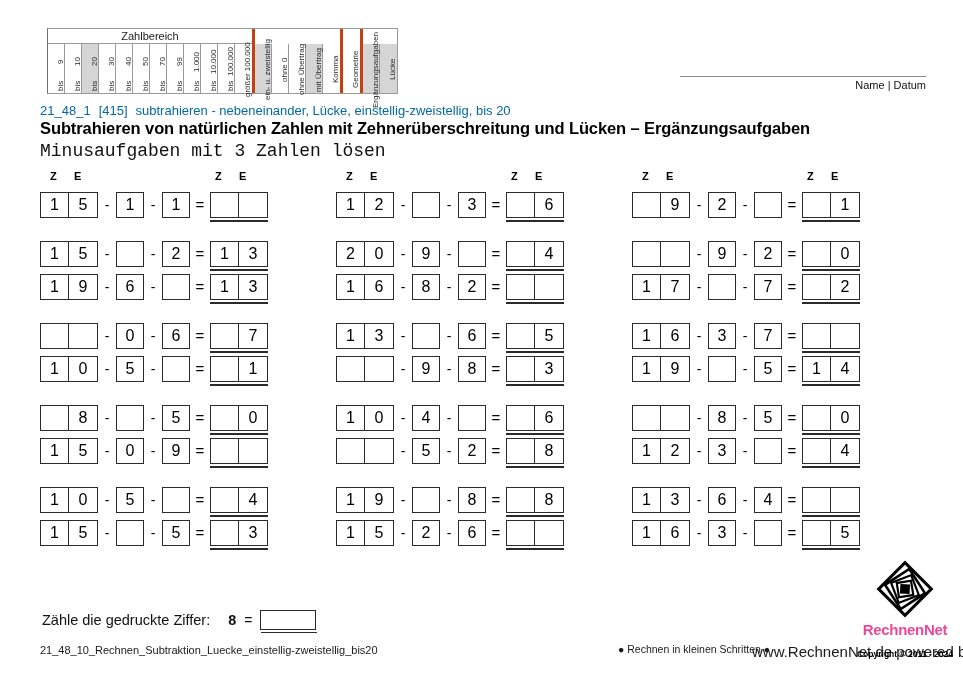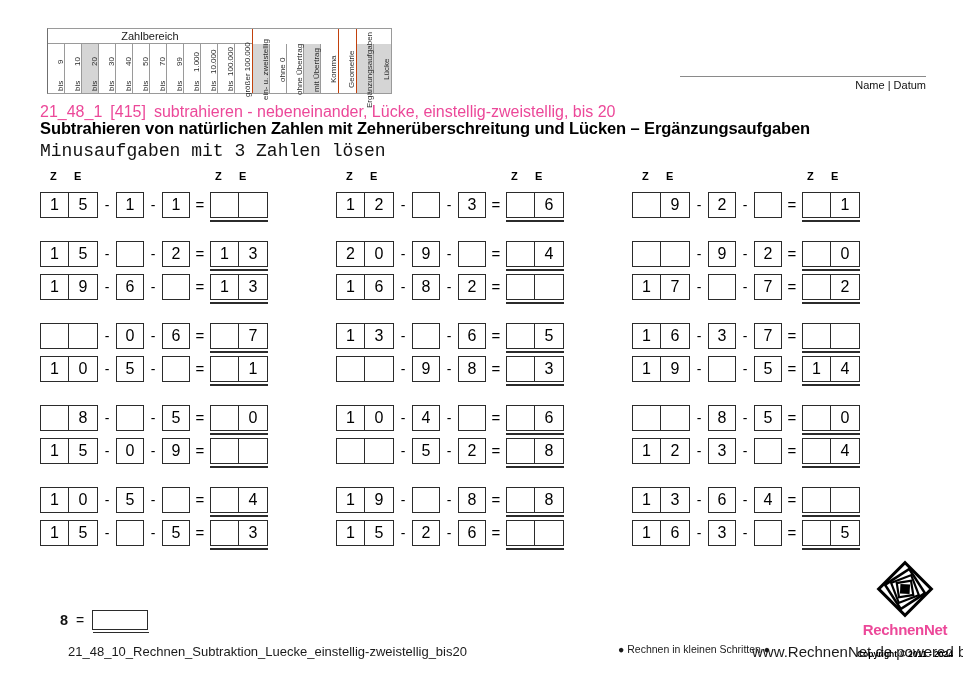--- a/index.html
+++ b/index.html
@@ -22,21 +22,21 @@
     height: 66px;
     display: flex;
     align-items: stretch;
     border: 1px solid #9a9a9a;
     border-left: 1px solid #6f6f6f;
     background: #fff;
   }
   .cat-group {
     display: flex;
     flex-direction: column;
-    border-right: 1px solid #c2410c;
+    border-right: 3px solid #c2410c;
   }
   .cat-group:last-child { border-right: none; }
   .cat-group-title {
     height: 15px;
     line-height: 15px;
     text-align: center;
     font-size: 11px;
     color: #1a1a1a;
     border-bottom: 1px solid #9a9a9a;
     white-space: nowrap;
@@ -92,22 +92,22 @@
     width: 246px;
     text-align: right;
     font-size: 11px;
     color: #111;
   }
 
   
   #subline {
     position: absolute;
     left: 40px; top: 103px;
-    font-size: 16px;
-    color: #ec4899;
+    font-size: 13px;
+    color: #0369a1;
     white-space: nowrap;
   }
   #subline .code { margin-right: 8px; }
   #subline .bracket { margin-right: 8px; }
   #title {
     position: absolute;
     left: 40px; top: 119px;
     font-size: 16.5px;
     font-weight: bold;
     color: #000;
@@ -222,24 +222,23 @@
     background: #fff;
   }
   #count-box .dbl {
     position: absolute; left: 0; bottom: -4px;
     width: 56px; height: 1.4px; background: #2b2b2b;
   }
 
   #file-id {
     position: absolute;
     left: 40px; top: 644px;
-    font-size: 13px;
+    font-size: 11px;
     color: #1a1a1a;
     white-space: nowrap;
-    margin-left: 28px;
   }
 
   #foot-center {
     position: absolute;
     left: 618px; top: 643px;
     font-size: 10.5px;
     color: #1a1a1a;
     white-space: nowrap;
   }
   #foot-url {
@@ -916,20 +915,21 @@
               <div class="c second">5</div>
             </div>
             <div class="dbl"></div>
           </div>
         </div>
       </div>
     </div>
   </div>
 
 <div id="count-task">
+  <span>Zähle die gedruckte Ziffer:</span>
   <span class="digit">8</span>
   <span class="eqs">=</span>
   <span id="count-box">
       <span class="dbl"></span>
     </span>
 </div>
 
 <div id="file-id">21_48_10_Rechnen_Subtraktion_Luecke_einstellig-zweistellig_bis20</div>
 <div id="foot-center">● Rechnen in kleinen Schritten ●</div>
 <div id="foot-url">www.RechnenNet.de powered by KolbergNet</div>

